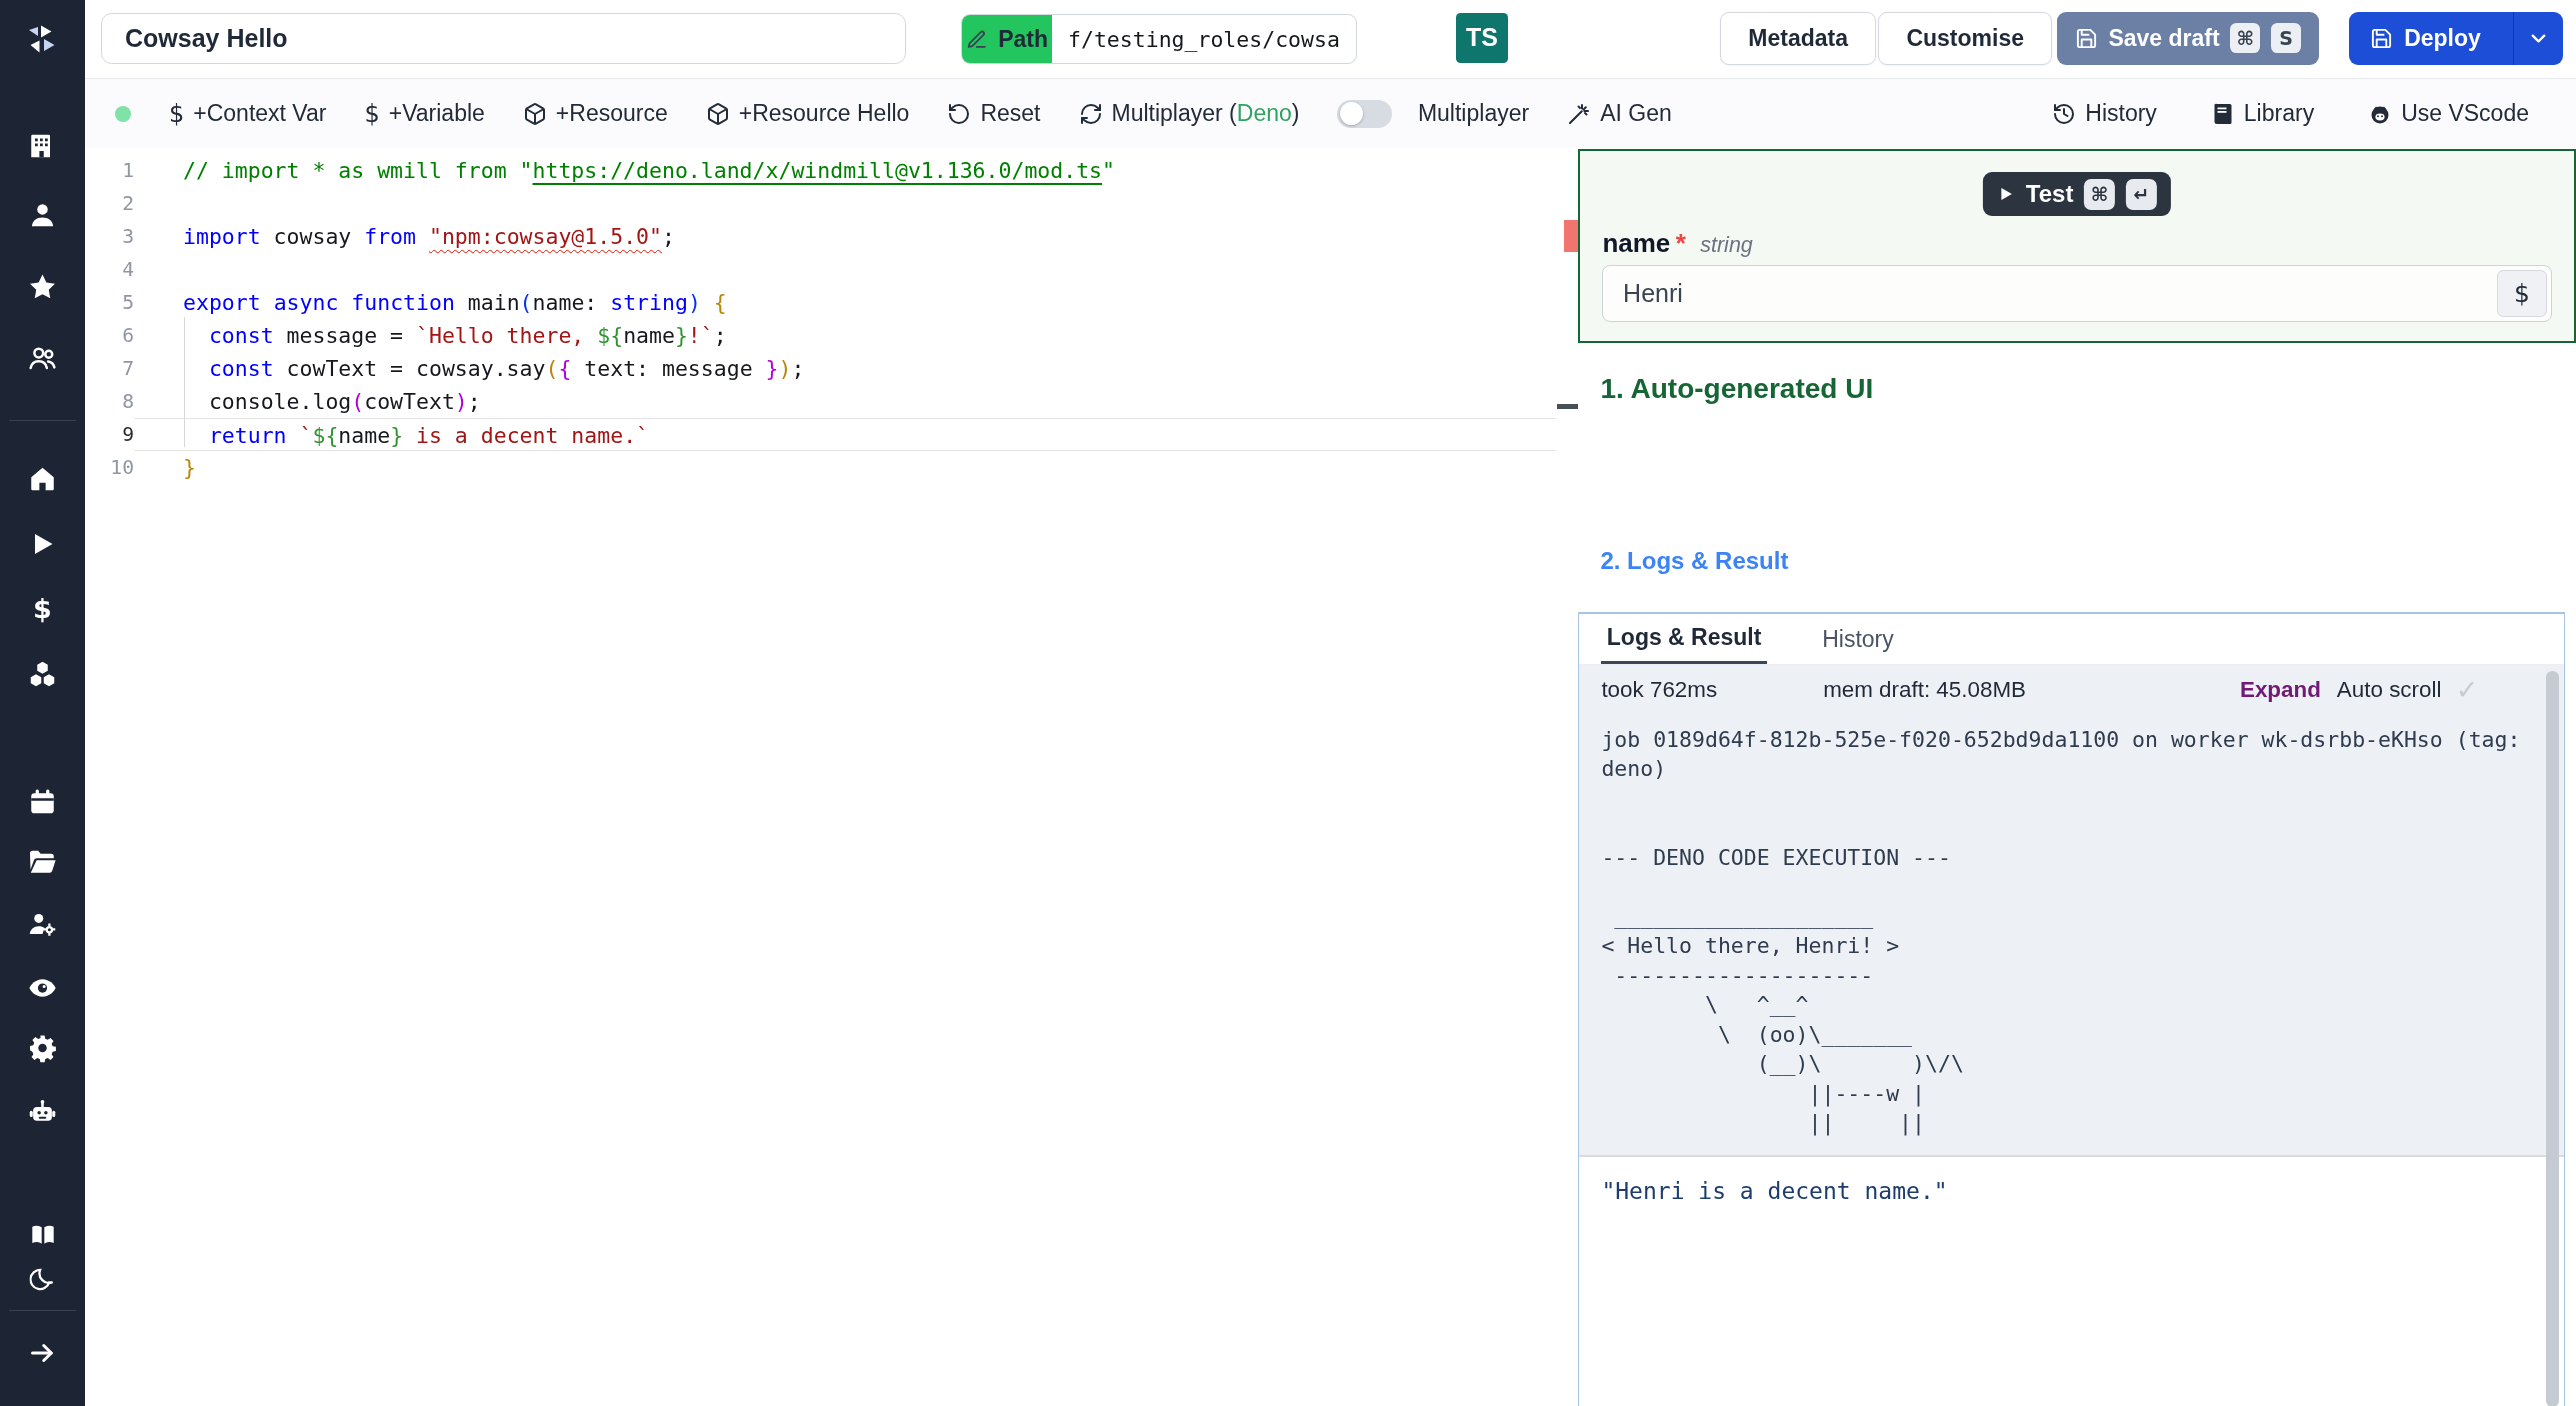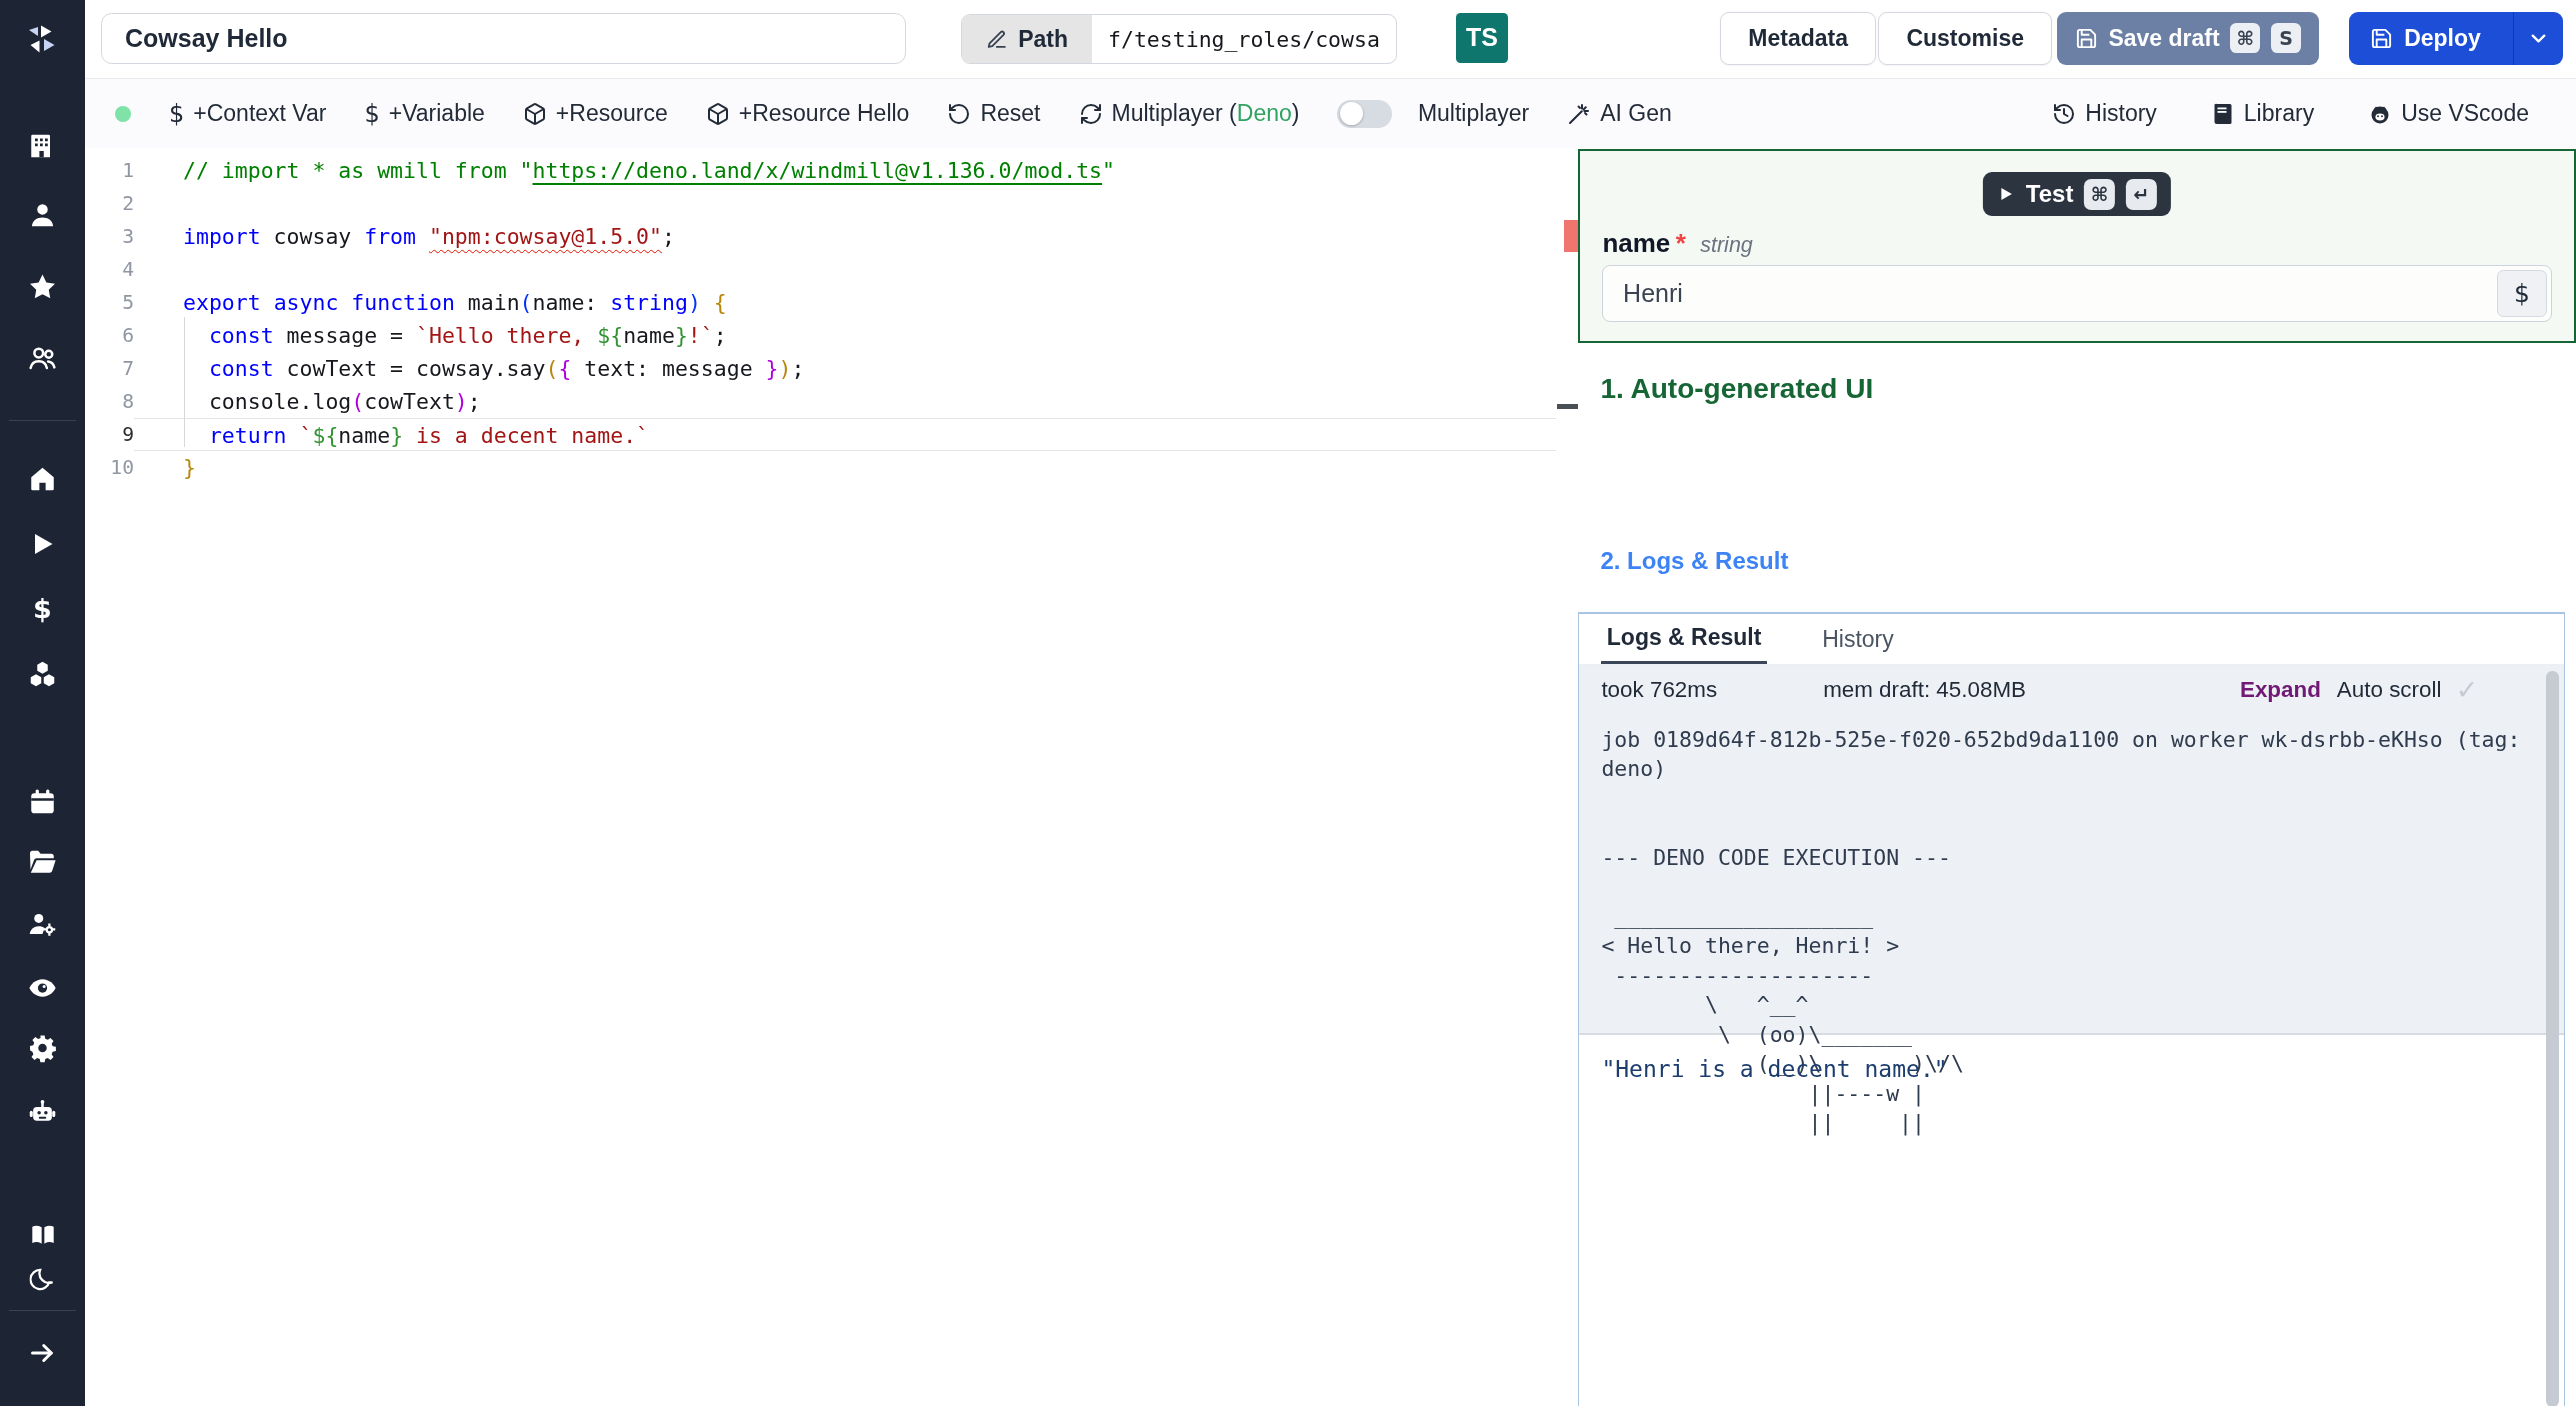--- a/index.html
+++ b/index.html
@@ -17,21 +17,21 @@
   .dollar-glyph { color:#fff; font-size:27px; font-weight:700; font-family:"DejaVu Sans",sans-serif; }
 
   
   .topbar { position:absolute; left:85px; top:0; right:0; height:79px; background:#fff;
             border-bottom:0.9px solid #e8eaee; }
   .title-input { position:absolute; left:16px; top:12.5px; width:805px; height:51px;
       border:1.8px solid #d3d7de; border-radius:10.7px; font-size:25px; font-weight:700;
       color:#1f2937; padding:0 23px; outline:none; font-family:"Liberation Sans",sans-serif; }
   .path-wrap { position:absolute; left:876px; top:14.3px; height:50px; display:flex; align-items:stretch;
       border:1.3px solid #d3d7de; border-radius:9px; overflow:hidden; background:#fff; }
-  .path-chip { display:flex; align-items:center; gap:10.7px; background:#e5e5e5; padding:0 24px;
+  .path-chip { display:flex; align-items:center; gap:10.7px; background:#22c55e; padding:0 4px;
       font-size:23px; font-weight:700; color:#1f2937; cursor:pointer; }
   .path-chip svg { width:21.5px; height:21.5px; }
   .path-value { display:flex; align-items:center; padding:0 16px;
       font-family:"DejaVu Sans Mono",monospace; font-size:21.5px; color:#16181d; }
   .ts-badge { position:absolute; left:1371px; top:12.5px; width:52px; height:50px; border-radius:4.5px;
       display:flex; align-items:center; justify-content:center;
       color:#fff; font-weight:700; font-size:25px; }
   .tb-btn { position:absolute; top:11.6px; height:53px; border-radius:9px; display:flex; align-items:center;
       justify-content:center; font-size:23px; font-weight:700; cursor:pointer; }
   .tb-btn.ghost { background:#fff; border:1.3px solid #d5d9df; color:#1f2937; padding:0 27px;
@@ -104,21 +104,21 @@
   .sec1 { position:absolute; left:22.4px; top:225px; font-size:28px; font-weight:700; }
   .sec2 { position:absolute; left:22.4px; top:399px; font-size:24px; font-weight:700; }
 
   .logs-panel { position:absolute; left:0; top:464px; right:10.7px; height:805px;
       border:1.8px solid #a9c3e2; border-top-width:2.7px; background:#fff; }
   .tabbar { height:51px; display:flex; align-items:stretch; padding-left:22.4px; gap:50px;
       border-bottom:0.9px solid #eceef1; background:#fff; }
   .tab { display:flex; align-items:center; font-size:23px; cursor:pointer; padding:0 5.4px; }
   .tab.active { color:#1f2937; font-weight:700; border-bottom:3.6px solid #3b4658; }
   .tab.idle { color:#4a5462; }
-  .run-info { background:#edf0f4; height:368px; }
+  .run-info { background:#edf0f4; height:490px; }
   .status-row { height:49px; display:flex; align-items:center; padding:0 86px 0 22.4px; gap:0; }
   .status-row .took { font-size:22.4px; color:#1f2937; }
   .status-row .mem { font-size:22.4px; color:#1f2937; margin-left:106px; }
   .status-row .expand { margin-left:auto; font-size:22.4px; font-weight:700; color:#701a75; cursor:pointer; }
   .status-row .autoscroll { font-size:22.4px; color:#1f2937; margin-left:16px; }
   .status-row .check { font-size:27px; color:#c7ccd4; margin-left:14.3px; }
   .log-pre { font-family:"DejaVu Sans Mono",monospace; font-size:21.5px; line-height:29.5px; color:#2f3b4e;
       padding:10.7px 0 0 22.4px; white-space:pre-wrap; width:948px; }
   .log-divider { height:1.8px; background:#d8dce2; }
   .result-area { background:#fff; height:224px; }

